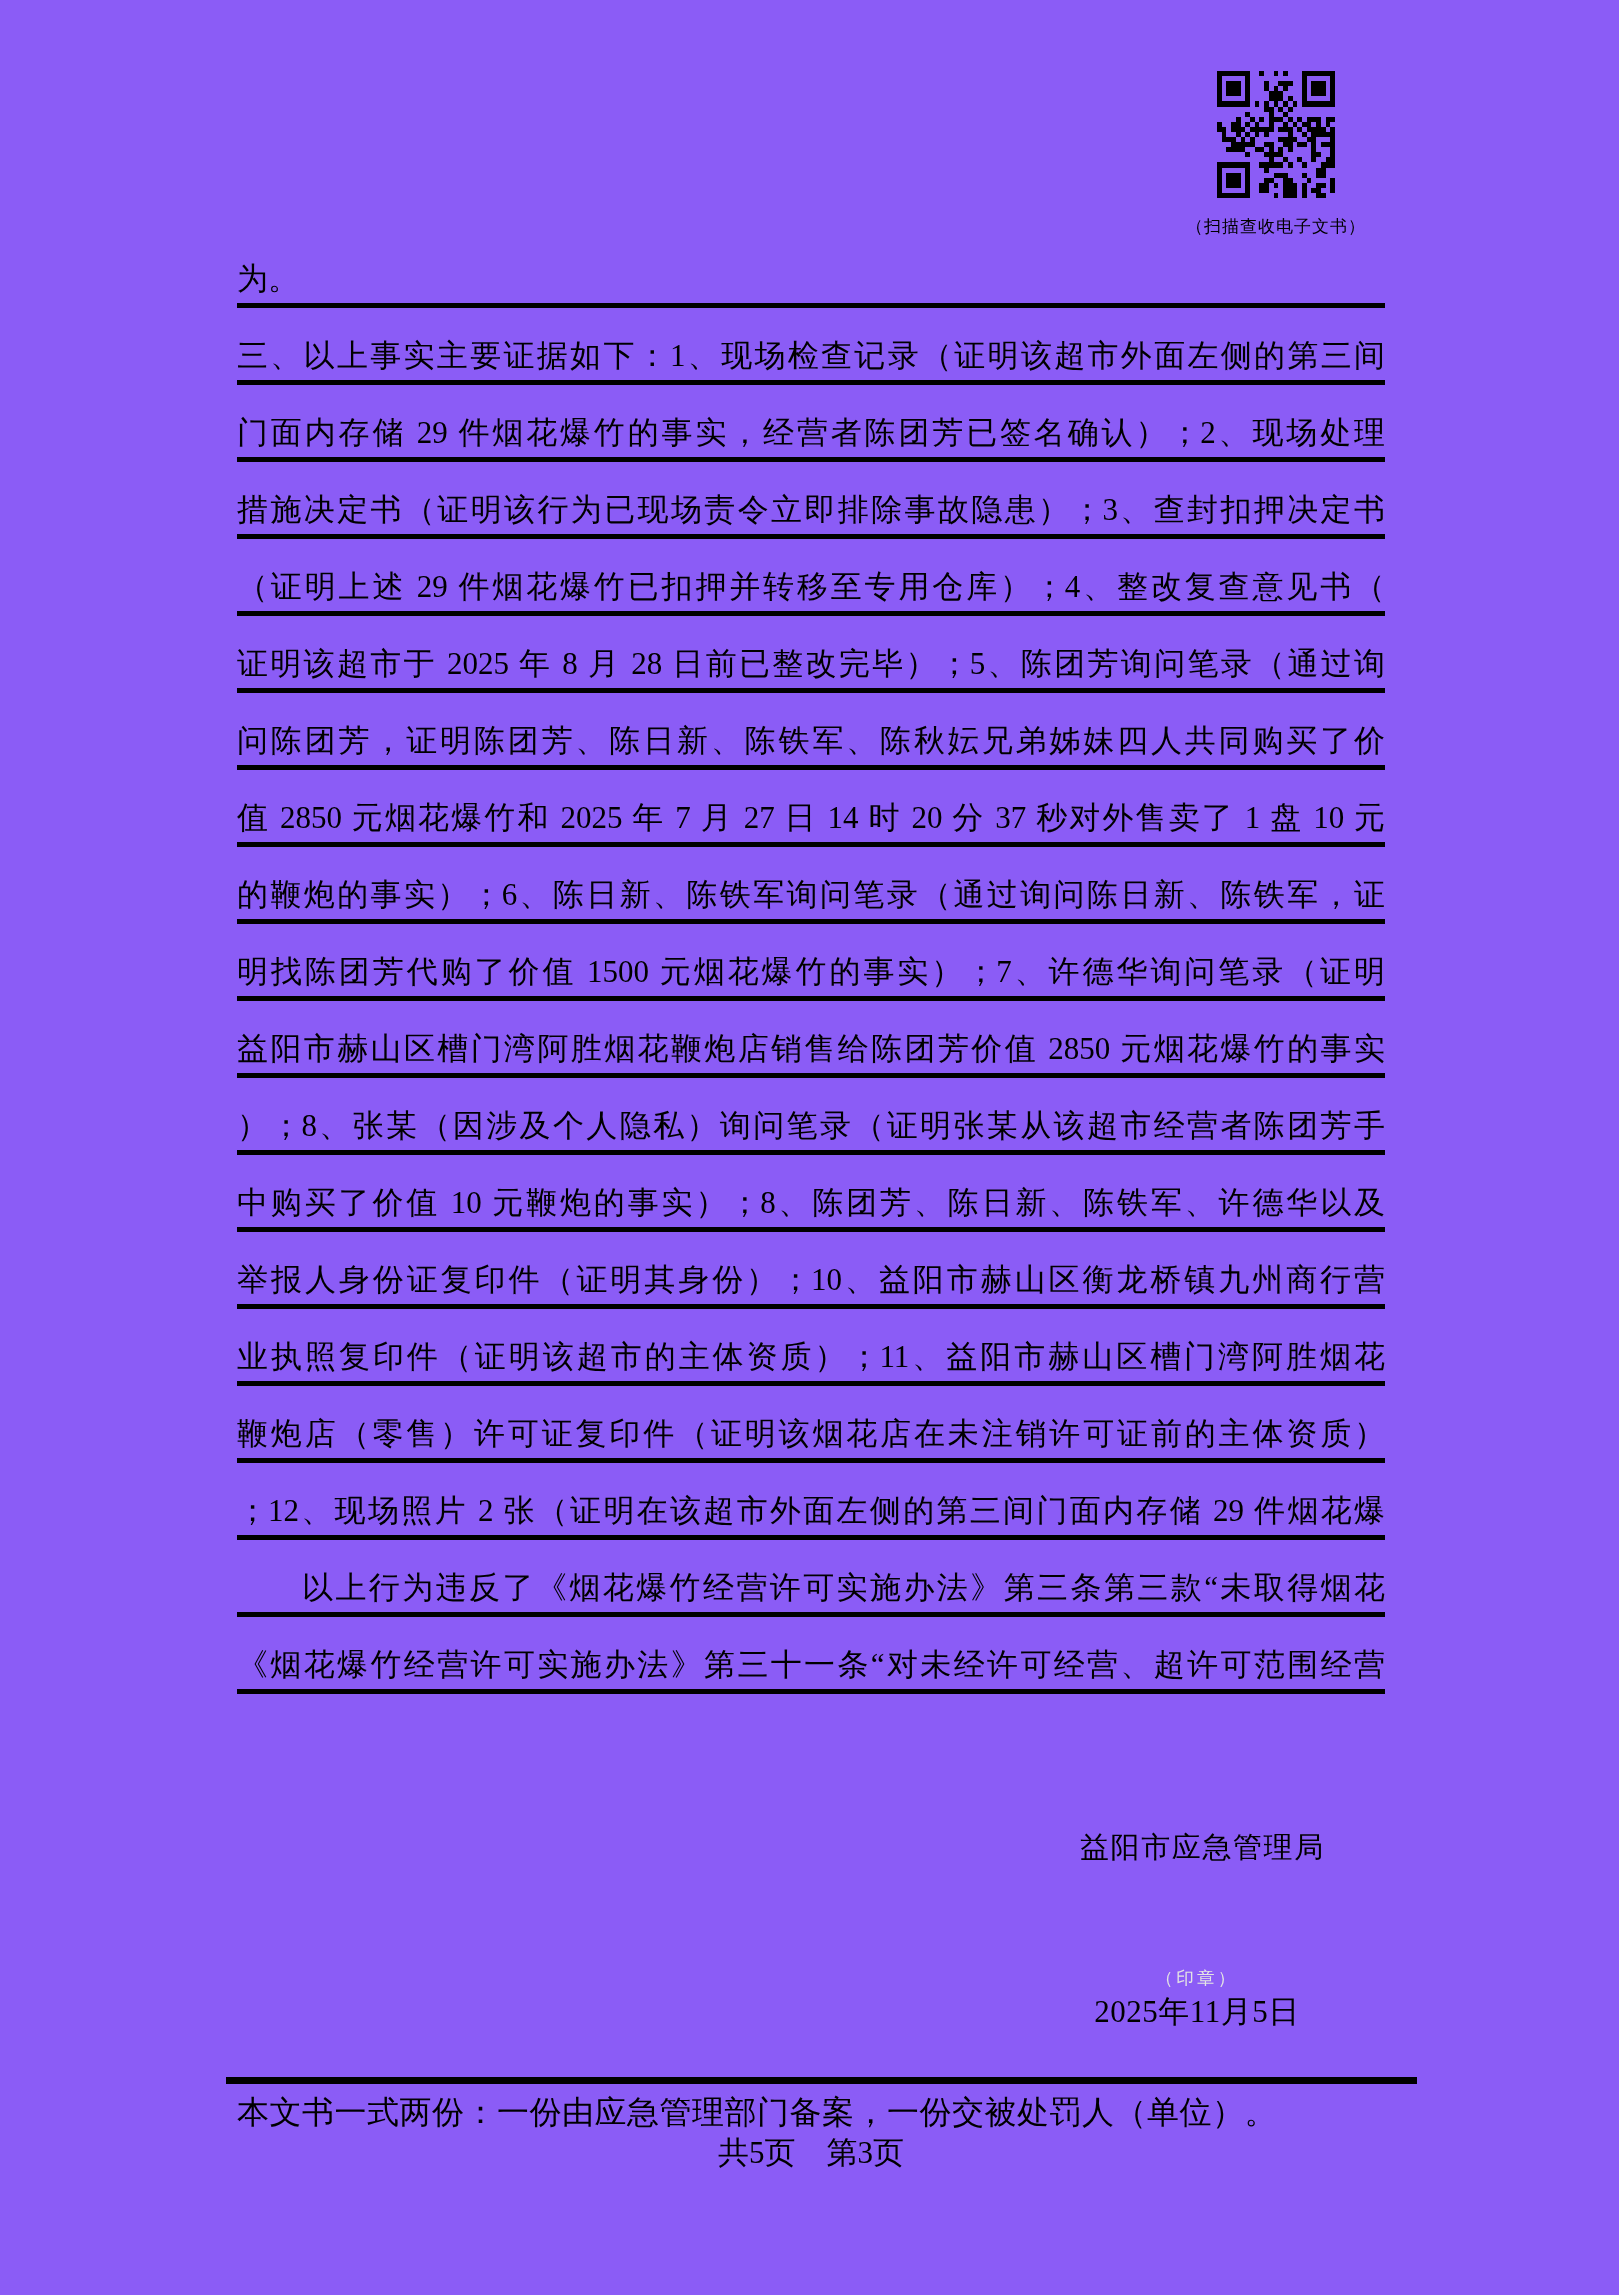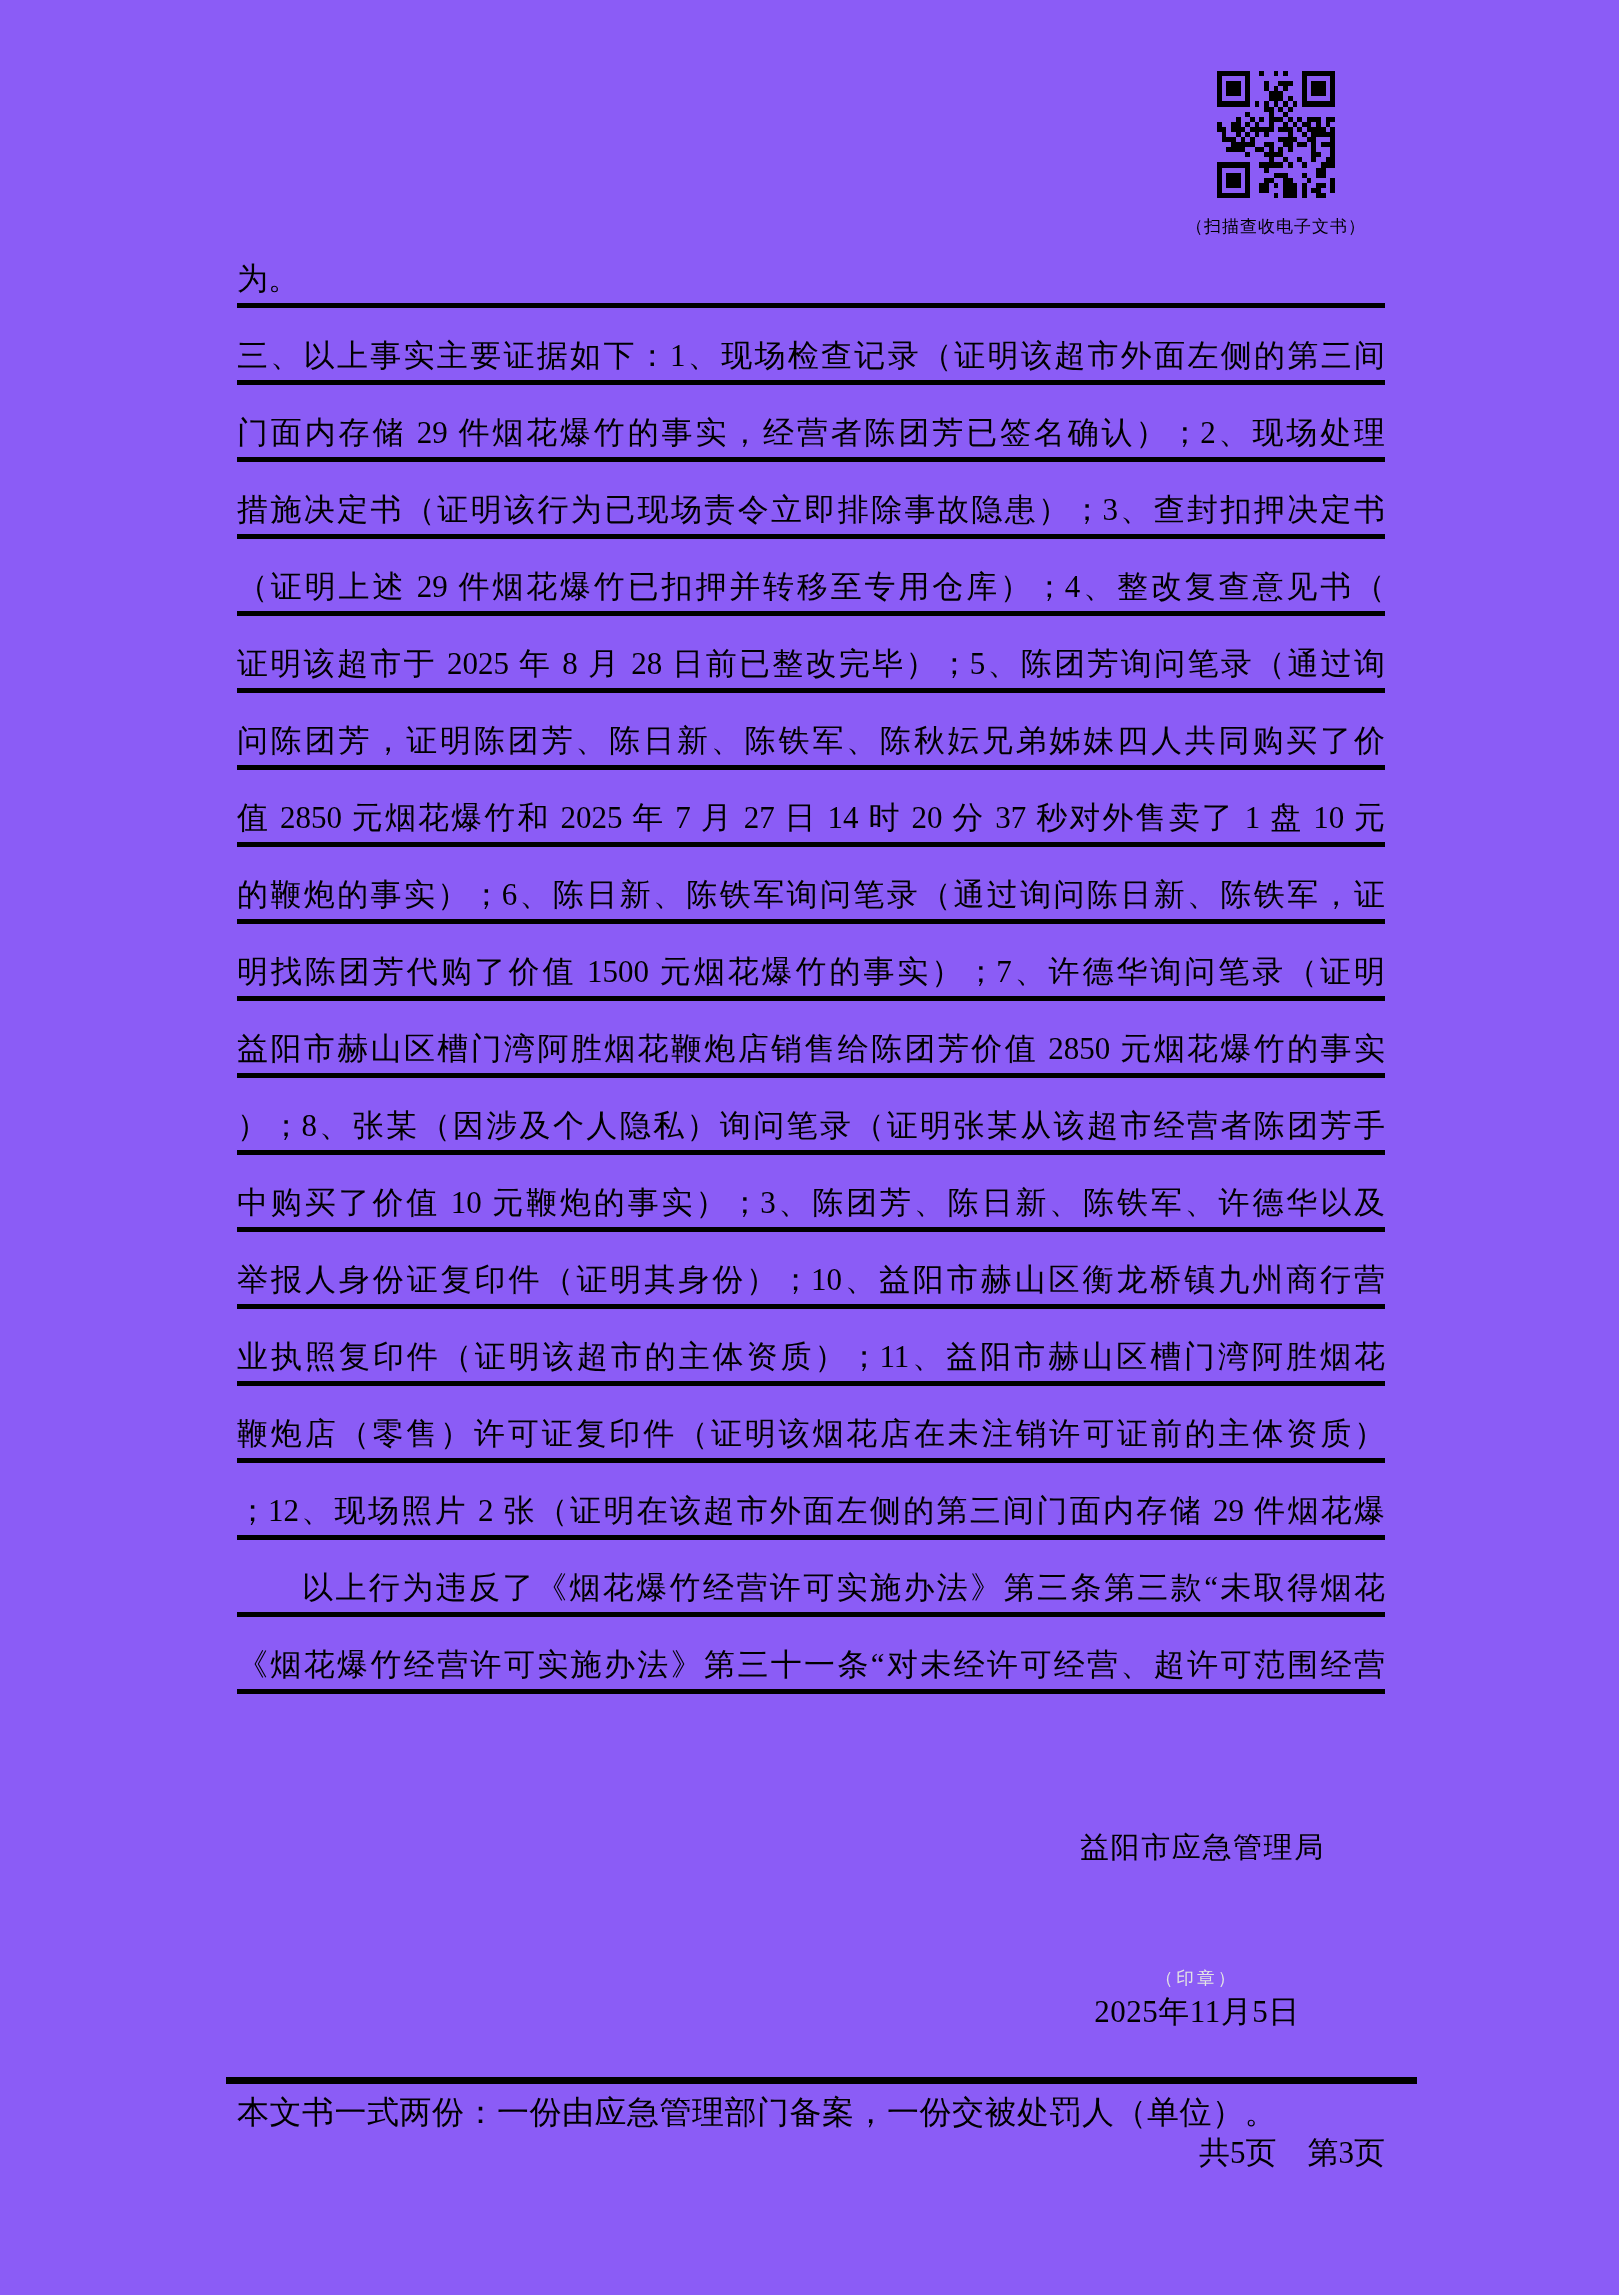--- a/index.html
+++ b/index.html
@@ -30,21 +30,21 @@
   .bl.short{text-align:left;text-align-last:left;}
   .bl.indent{text-indent:65px;}
   
   .sig{position:absolute;left:1080px;width:234px;text-align:center;white-space:nowrap;}
   .sig.agency{top:1828px;font-size:29px;letter-spacing:1.6px;}
   .sig.seal{top:1966px;font-size:17.6px;letter-spacing:3.1px;color:#e4e4e4;}
   .sig.date{top:1991px;font-size:31px;letter-spacing:0.5px;}
   
   .footer-rule{position:absolute;left:226px;top:2077px;width:1191px;height:6.7px;background:#000;}
   .footer-note{position:absolute;left:237px;top:2091px;width:1241px;font-size:32px;letter-spacing:0.5px;white-space:nowrap;}
-  .page-indicator{position:absolute;left:237px;top:2132px;width:1148px;font-size:31px;text-align:right;white-space:nowrap;}
+  .page-indicator{position:absolute;left:237px;top:2132px;width:1148px;font-size:31px;text-align:center;white-space:nowrap;}
 </style>
 </head>
 <body>
 
 <div class="page">
 
   <div class="qr-wrap">
     <svg viewBox="0 0 25 25" preserveAspectRatio="none" xmlns="http://www.w3.org/2000/svg">
         <path d="M0 0h1v1h-1zM1 0h1v1h-1zM2 0h1v1h-1zM3 0h1v1h-1zM4 0h1v1h-1zM5 0h1v1h-1zM6 0h1v1h-1zM9 0h1v1h-1zM12 0h1v1h-1zM14 0h1v1h-1zM18 0h1v1h-1zM19 0h1v1h-1zM20 0h1v1h-1zM21 0h1v1h-1zM22 0h1v1h-1zM23 0h1v1h-1zM24 0h1v1h-1zM0 1h1v1h-1zM6 1h1v1h-1zM18 1h1v1h-1zM24 1h1v1h-1zM0 2h1v1h-1zM2 2h1v1h-1zM3 2h1v1h-1zM4 2h1v1h-1zM6 2h1v1h-1zM10 2h1v1h-1zM13 2h1v1h-1zM14 2h1v1h-1zM15 2h1v1h-1zM18 2h1v1h-1zM20 2h1v1h-1zM21 2h1v1h-1zM22 2h1v1h-1zM24 2h1v1h-1zM0 3h1v1h-1zM2 3h1v1h-1zM3 3h1v1h-1zM4 3h1v1h-1zM6 3h1v1h-1zM10 3h1v1h-1zM12 3h1v1h-1zM14 3h1v1h-1zM18 3h1v1h-1zM20 3h1v1h-1zM21 3h1v1h-1zM22 3h1v1h-1zM24 3h1v1h-1zM0 4h1v1h-1zM2 4h1v1h-1zM3 4h1v1h-1zM4 4h1v1h-1zM6 4h1v1h-1zM11 4h1v1h-1zM12 4h1v1h-1zM13 4h1v1h-1zM18 4h1v1h-1zM20 4h1v1h-1zM21 4h1v1h-1zM22 4h1v1h-1zM24 4h1v1h-1zM0 5h1v1h-1zM6 5h1v1h-1zM11 5h1v1h-1zM12 5h1v1h-1zM13 5h1v1h-1zM15 5h1v1h-1zM18 5h1v1h-1zM24 5h1v1h-1zM0 6h1v1h-1zM1 6h1v1h-1zM2 6h1v1h-1zM3 6h1v1h-1zM4 6h1v1h-1zM5 6h1v1h-1zM6 6h1v1h-1zM8 6h1v1h-1zM10 6h1v1h-1zM12 6h1v1h-1zM14 6h1v1h-1zM16 6h1v1h-1zM18 6h1v1h-1zM19 6h1v1h-1zM20 6h1v1h-1zM21 6h1v1h-1zM22 6h1v1h-1zM23 6h1v1h-1zM24 6h1v1h-1zM10 7h1v1h-1zM11 7h1v1h-1zM13 7h1v1h-1zM15 7h1v1h-1zM6 8h1v1h-1zM11 8h1v1h-1zM14 8h1v1h-1zM4 9h1v1h-1zM7 9h1v1h-1zM9 9h1v1h-1zM11 9h1v1h-1zM12 9h1v1h-1zM13 9h1v1h-1zM15 9h1v1h-1zM17 9h1v1h-1zM19 9h1v1h-1zM20 9h1v1h-1zM21 9h1v1h-1zM23 9h1v1h-1zM24 9h1v1h-1zM0 10h1v1h-1zM3 10h1v1h-1zM4 10h1v1h-1zM6 10h1v1h-1zM8 10h1v1h-1zM11 10h1v1h-1zM14 10h1v1h-1zM16 10h1v1h-1zM18 10h1v1h-1zM19 10h1v1h-1zM21 10h1v1h-1zM23 10h1v1h-1zM0 11h1v1h-1zM1 11h1v1h-1zM3 11h1v1h-1zM4 11h1v1h-1zM5 11h1v1h-1zM7 11h1v1h-1zM8 11h1v1h-1zM9 11h1v1h-1zM10 11h1v1h-1zM11 11h1v1h-1zM13 11h1v1h-1zM14 11h1v1h-1zM15 11h1v1h-1zM17 11h1v1h-1zM19 11h1v1h-1zM20 11h1v1h-1zM21 11h1v1h-1zM22 11h1v1h-1zM24 11h1v1h-1zM1 12h1v1h-1zM4 12h1v1h-1zM6 12h1v1h-1zM8 12h1v1h-1zM10 12h1v1h-1zM15 12h1v1h-1zM18 12h1v1h-1zM20 12h1v1h-1zM21 12h1v1h-1zM22 12h1v1h-1zM23 12h1v1h-1zM24 12h1v1h-1zM1 13h1v1h-1zM2 13h1v1h-1zM3 13h1v1h-1zM5 13h1v1h-1zM7 13h1v1h-1zM13 13h1v1h-1zM14 13h1v1h-1zM15 13h1v1h-1zM16 13h1v1h-1zM19 13h1v1h-1zM20 13h1v1h-1zM24 13h1v1h-1zM3 14h1v1h-1zM4 14h1v1h-1zM5 14h1v1h-1zM6 14h1v1h-1zM7 14h1v1h-1zM10 14h1v1h-1zM11 14h1v1h-1zM14 14h1v1h-1zM15 14h1v1h-1zM17 14h1v1h-1zM18 14h1v1h-1zM20 14h1v1h-1zM22 14h1v1h-1zM23 14h1v1h-1zM24 14h1v1h-1zM2 15h1v1h-1zM3 15h1v1h-1zM4 15h1v1h-1zM5 15h1v1h-1zM8 15h1v1h-1zM9 15h1v1h-1zM11 15h1v1h-1zM13 15h1v1h-1zM15 15h1v1h-1zM20 15h1v1h-1zM24 15h1v1h-1zM6 16h1v1h-1zM10 16h1v1h-1zM11 16h1v1h-1zM12 16h1v1h-1zM13 16h1v1h-1zM20 16h1v1h-1zM21 16h1v1h-1zM24 16h1v1h-1zM11 17h1v1h-1zM14 17h1v1h-1zM17 17h1v1h-1zM20 17h1v1h-1zM23 17h1v1h-1zM24 17h1v1h-1zM0 18h1v1h-1zM1 18h1v1h-1zM2 18h1v1h-1zM3 18h1v1h-1zM4 18h1v1h-1zM5 18h1v1h-1zM6 18h1v1h-1zM9 18h1v1h-1zM10 18h1v1h-1zM11 18h1v1h-1zM12 18h1v1h-1zM13 18h1v1h-1zM15 18h1v1h-1zM18 18h1v1h-1zM22 18h1v1h-1zM23 18h1v1h-1zM24 18h1v1h-1zM0 19h1v1h-1zM6 19h1v1h-1zM10 19h1v1h-1zM21 19h1v1h-1zM22 19h1v1h-1zM0 20h1v1h-1zM2 20h1v1h-1zM3 20h1v1h-1zM4 20h1v1h-1zM6 20h1v1h-1zM12 20h1v1h-1zM13 20h1v1h-1zM14 20h1v1h-1zM18 20h1v1h-1zM21 20h1v1h-1zM22 20h1v1h-1zM0 21h1v1h-1zM2 21h1v1h-1zM3 21h1v1h-1zM4 21h1v1h-1zM6 21h1v1h-1zM10 21h1v1h-1zM11 21h1v1h-1zM14 21h1v1h-1zM15 21h1v1h-1zM19 21h1v1h-1zM24 21h1v1h-1zM0 22h1v1h-1zM2 22h1v1h-1zM3 22h1v1h-1zM4 22h1v1h-1zM6 22h1v1h-1zM9 22h1v1h-1zM10 22h1v1h-1zM12 22h1v1h-1zM14 22h1v1h-1zM15 22h1v1h-1zM16 22h1v1h-1zM18 22h1v1h-1zM21 22h1v1h-1zM22 22h1v1h-1zM24 22h1v1h-1zM0 23h1v1h-1zM6 23h1v1h-1zM9 23h1v1h-1zM10 23h1v1h-1zM14 23h1v1h-1zM15 23h1v1h-1zM16 23h1v1h-1zM18 23h1v1h-1zM20 23h1v1h-1zM21 23h1v1h-1zM24 23h1v1h-1zM0 24h1v1h-1zM1 24h1v1h-1zM2 24h1v1h-1zM3 24h1v1h-1zM4 24h1v1h-1zM5 24h1v1h-1zM6 24h1v1h-1zM12 24h1v1h-1zM14 24h1v1h-1zM15 24h1v1h-1zM16 24h1v1h-1zM18 24h1v1h-1zM21 24h1v1h-1zM22 24h1v1h-1z" fill="#000000"></path>
       </svg>
@@ -57,21 +57,21 @@
     <div class="bl">门面内存储 29 件烟花爆竹的事实，经营者陈团芳已签名确认）；2、现场处理</div>
     <div class="bl">措施决定书（证明该行为已现场责令立即排除事故隐患）；3、查封扣押决定书</div>
     <div class="bl">（证明上述 29 件烟花爆竹已扣押并转移至专用仓库）；4、整改复查意见书（</div>
     <div class="bl">证明该超市于 2025 年 8 月 28 日前已整改完毕）；5、陈团芳询问笔录（通过询</div>
     <div class="bl">问陈团芳，证明陈团芳、陈日新、陈铁军、陈秋妘兄弟姊妹四人共同购买了价</div>
     <div class="bl">值 2850 元烟花爆竹和 2025 年 7 月 27 日 14 时 20 分 37 秒对外售卖了 1 盘 10 元</div>
     <div class="bl">的鞭炮的事实）；6、陈日新、陈铁军询问笔录（通过询问陈日新、陈铁军，证</div>
     <div class="bl">明找陈团芳代购了价值 1500 元烟花爆竹的事实）；7、许德华询问笔录（证明</div>
     <div class="bl">益阳市赫山区槽门湾阿胜烟花鞭炮店销售给陈团芳价值 2850 元烟花爆竹的事实</div>
     <div class="bl">）；8、张某（因涉及个人隐私）询问笔录（证明张某从该超市经营者陈团芳手</div>
-    <div class="bl">中购买了价值 10 元鞭炮的事实）；3、陈团芳、陈日新、陈铁军、许德华以及</div>
+    <div class="bl">中购买了价值 10 元鞭炮的事实）；8、陈团芳、陈日新、陈铁军、许德华以及</div>
     <div class="bl">举报人身份证复印件（证明其身份）；10、益阳市赫山区衡龙桥镇九州商行营</div>
     <div class="bl">业执照复印件（证明该超市的主体资质）；11、益阳市赫山区槽门湾阿胜烟花</div>
     <div class="bl">鞭炮店（零售）许可证复印件（证明该烟花店在未注销许可证前的主体资质）</div>
     <div class="bl">；12、现场照片 2 张（证明在该超市外面左侧的第三间门面内存储 29 件烟花爆</div>
     <div class="bl indent">以上行为违反了《烟花爆竹经营许可实施办法》第三条第三款“未取得烟花</div>
     <div class="bl">《烟花爆竹经营许可实施办法》第三十一条“对未经许可经营、超许可范围经营</div>
   </div>
 
   <div class="sig agency">益阳市应急管理局</div>
   <div class="sig seal">（印章）</div>

